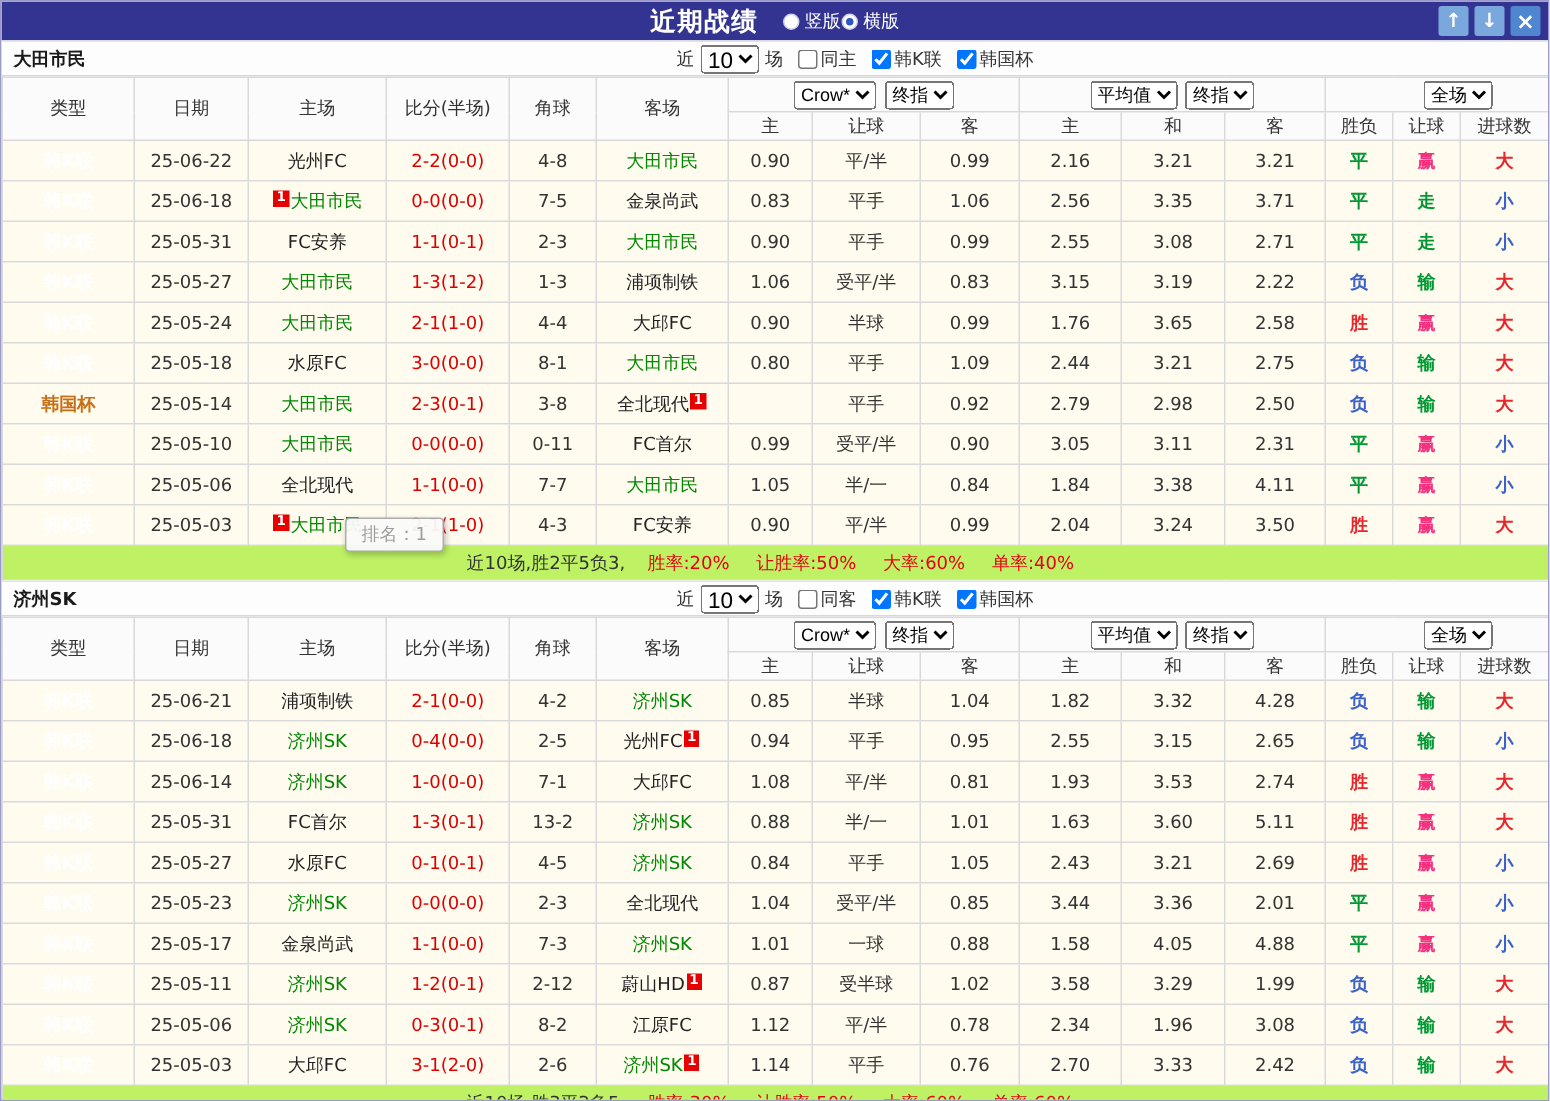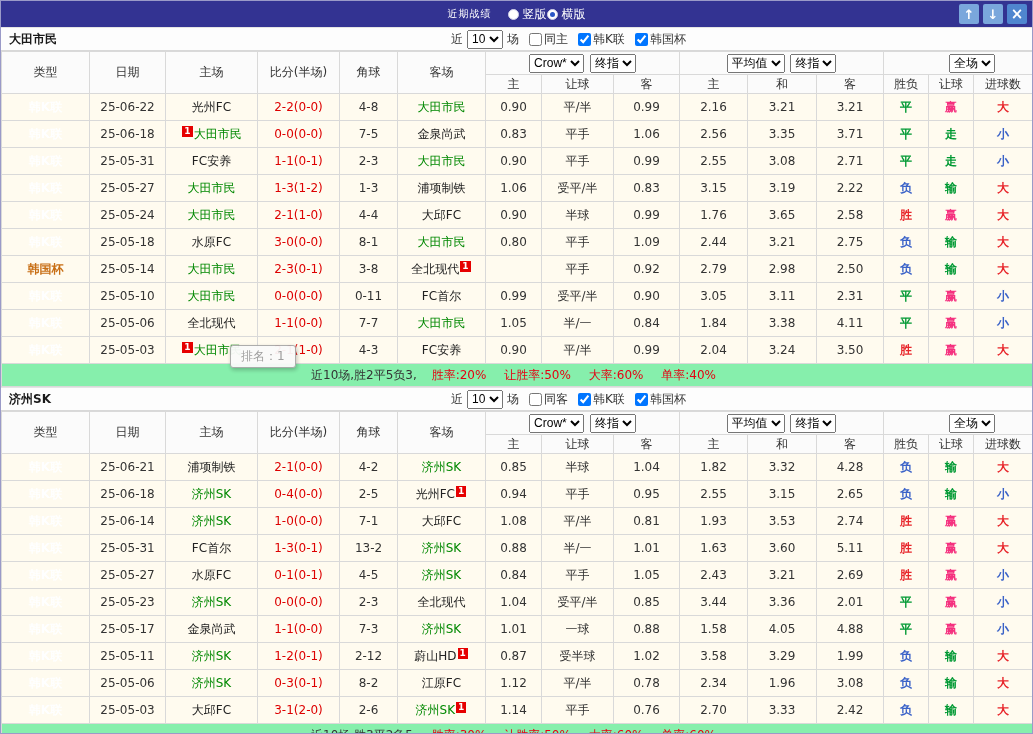--- a/index.html
+++ b/index.html
@@ -3,34 +3,34 @@
 <meta charset="utf-8">
 <style>
   *{margin:0;padding:0;box-sizing:border-box}
   html,body{background:#e9e9e9}
   body{font-family:"DejaVu Sans","Liberation Sans",sans-serif;font-size:12px;color:#333}
   .window{width:1033px;height:734px;margin:0 auto;border:1px solid #9a9ac8;background:#fff;position:relative;overflow:hidden}
 
   
   .titlebar{height:26px;background:var(--titlebar-bg,#333392);position:relative;display:flex;align-items:center;color:#fff}
   .titlebar-center{margin:0 auto;display:flex;align-items:center;gap:16px}
-  .win-title{font-weight:normal;font-size:10px;letter-spacing:1px}
+  .win-title{font-weight:bold;font-size:17px;letter-spacing:1px}
   .radio-group{display:flex;}
   .radio-opt{display:inline-flex;align-items:center;gap:4px;cursor:pointer}
   .radio{width:11px;height:11px;border-radius:50%;background:#fff;border:1px solid #cfcfe8;display:inline-block;position:relative}
   .radio.on::after{content:"";position:absolute;left:2px;top:2px;width:5px;height:5px;border-radius:50%;background:#2a56c6}
   .titlebar-buttons{position:absolute;right:5px;top:3px;display:flex;gap:4px}
   .tb-btn{width:20px;height:20px;background:var(--button-blue,#7aa7dc);color:#fff;display:flex;align-items:center;justify-content:center;border-radius:2px;cursor:pointer;font-size:13px;font-weight:bold}
   .tb-btn.close{background:#4f86cf;font-size:15px}
 
   
   .section-bar{height:24px;background:#fdfdfd;border-bottom:1px solid #d8d8d8;border-top:1px solid #e4e4e4;display:flex;align-items:center;padding-left:8px;position:relative}
   .team-title{font-weight:bold;color:#1a1a1a}
   .section-controls{position:absolute;left:450px;display:flex;align-items:center;gap:4px;color:#333;font-size:12px}
-  .section-controls select{font-size:12px;height:19px}
+  .section-controls select{font-size:15px;height:19px}
   .chk{display:inline-flex;align-items:center;gap:2px;cursor:pointer;margin-left:6px}
   .chk input{width:13px;height:13px;cursor:pointer}
 
   
   table.grid{width:100%;border-collapse:collapse;table-layout:fixed}
   .grid th,.grid td{border:1px solid var(--grid-border,#d9d9d9);text-align:center;padding:0;white-space:nowrap;overflow:hidden}
   .grid thead th{background:#fbfbfb;font-weight:normal;color:#333}
   .filter-row th{height:23px}
   .filter-row select{font-size:12px;height:19px;margin:0 1px;vertical-align:middle}
   .filter-cell.right{text-align:right;padding-right:36px}
@@ -45,21 +45,21 @@
   sup.red-card{display:inline-block;background:#e60000;color:#fff;font-size:9px;line-height:11px;height:11px;padding:0 2px;font-weight:bold;vertical-align:4px;margin:0 1px}
   td.res{font-weight:bold}
   .st-win{color:var(--win-red,#e8272c)}
   .st-draw{color:var(--draw-green,#009933)}
   .st-loss{color:var(--loss-blue,#3a62c8)}
   .st-ahwin{color:var(--ahwin-pink,#f5317f)}
   .st-ahpush{color:var(--draw-green,#009933)}
   .st-ahloss{color:var(--draw-green,#009933)}
   .st-over{color:var(--win-red,#e8272c)}
   .st-under{color:var(--loss-blue,#3a62c8)}
-  tfoot td.summary{height:22px;line-height:22px;background:#86efac;text-align:center}
+  tfoot td.summary{height:22px;line-height:22px;background:#bef264;text-align:center}
   .sum-prefix{color:#333;margin-right:4px}
   .sum-stat{color:var(--summary-red,#e60012);margin:0 7px}
 
   
   .rank-tooltip{position:absolute;left:229px;top:344px;background:#fafafa;border:1px solid #a9a9a9;color:#999;padding:2px 10px;border-radius:3px;box-shadow:1px 2px 4px rgba(0,0,0,.25);font-size:12px;opacity:.95;z-index:5}
 </style>
 </head>
 <body>
 
 <div class="window">

